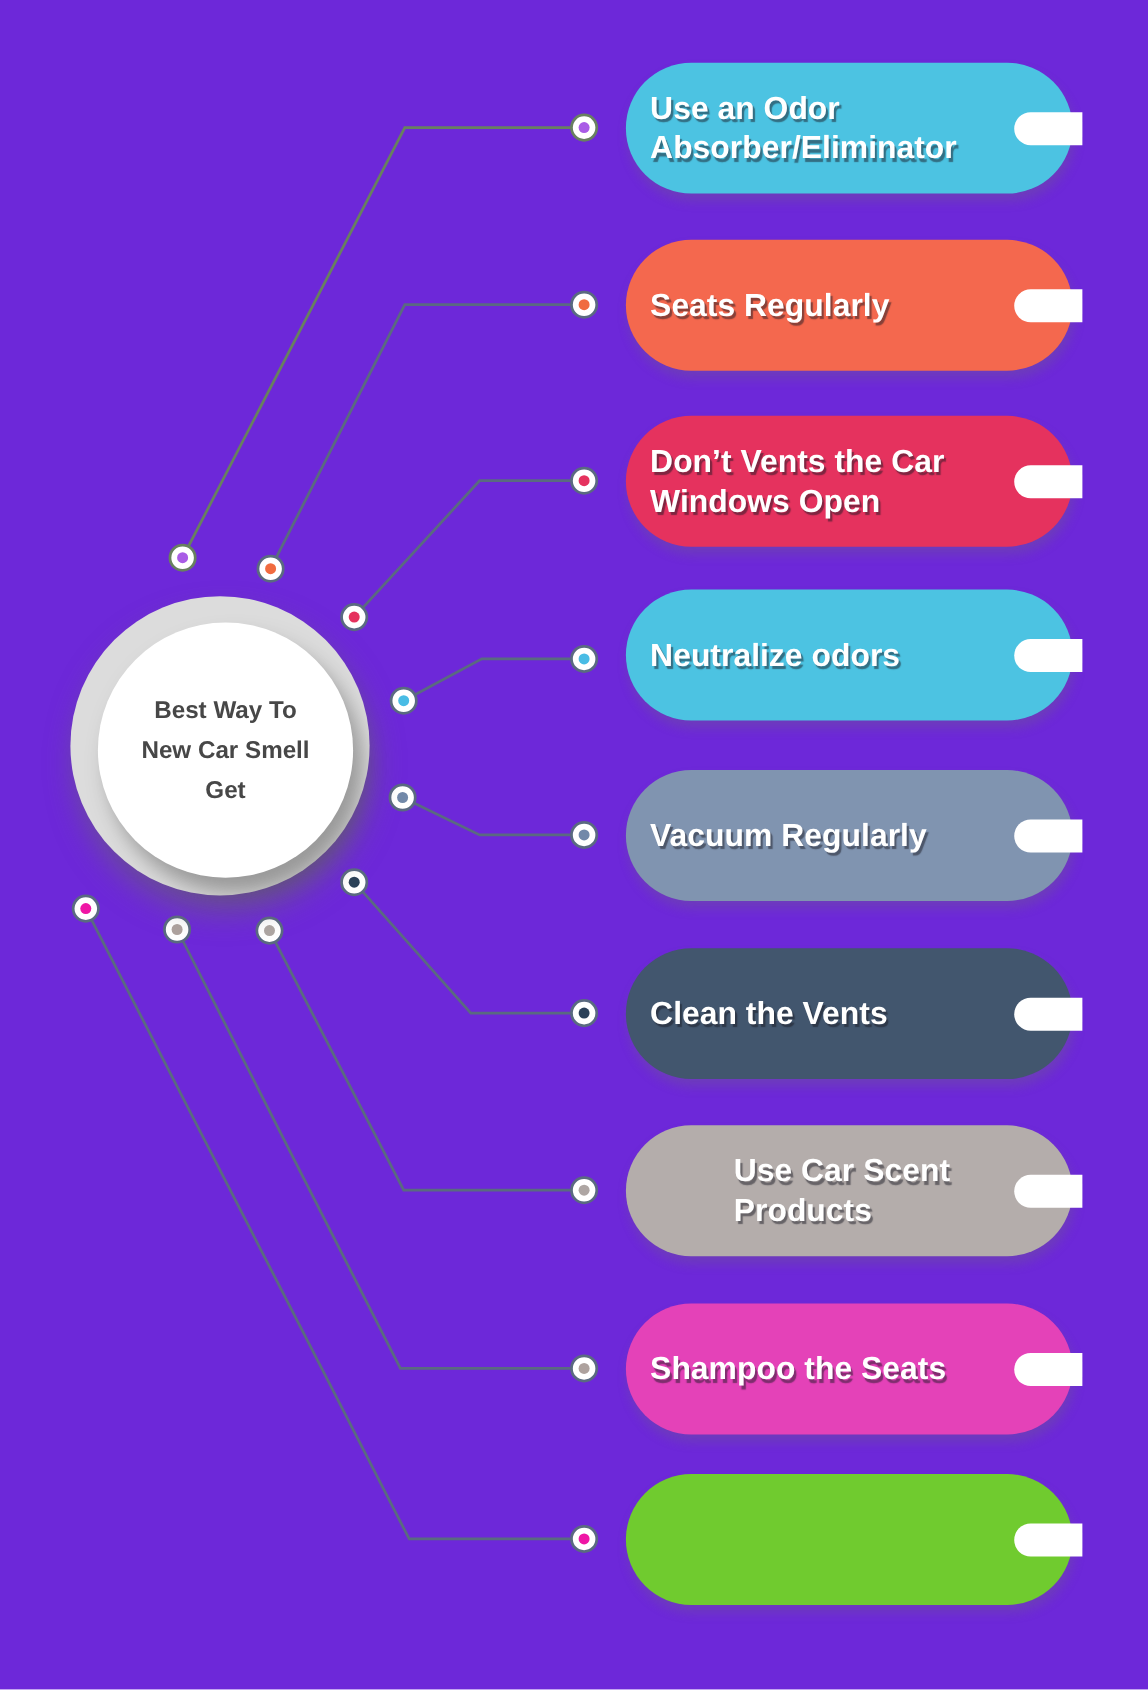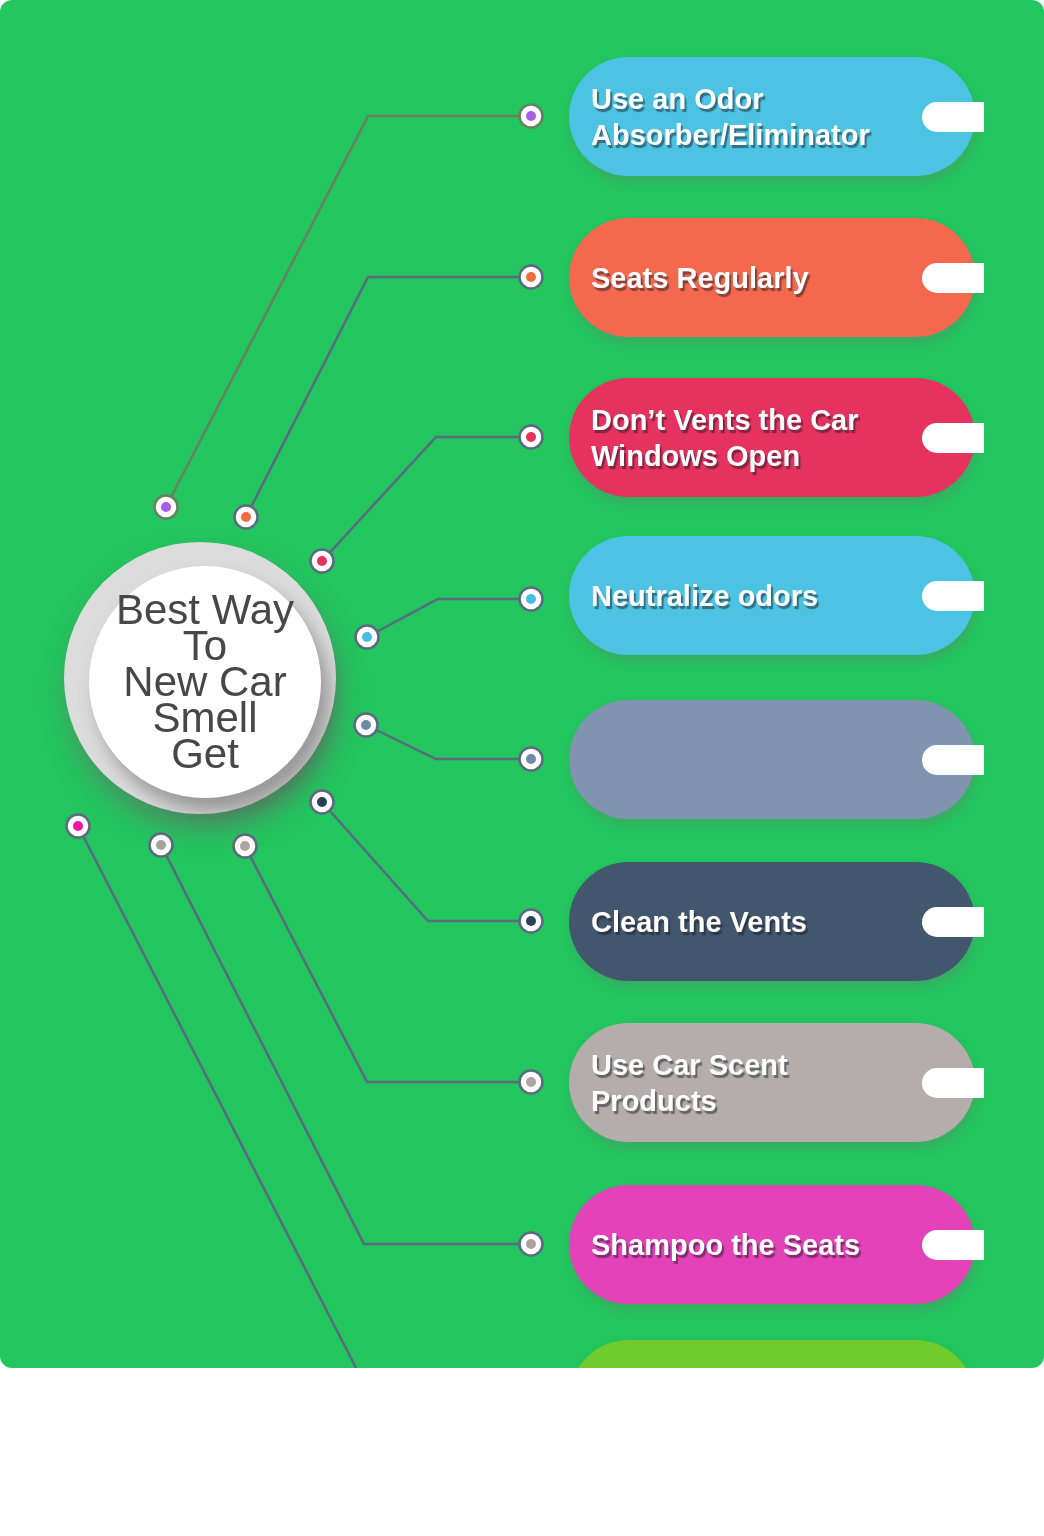--- a/index.html
+++ b/index.html
@@ -1,22 +1,21 @@
 <!DOCTYPE html>
 <html><head>
 <meta charset="utf-8">
 <style>
   html,body{margin:0;padding:0;background:#ffffff;}
   #canvas{
     position:relative;
-    width:1044px;height:1368px;
+    width:1044px;height:1536px;
     overflow:hidden;
-    background:#22c55e;
+    background:#6d28d9;
     font-family:"Liberation Sans", sans-serif;
-    border-radius:12px;
   }
   #connectors{position:absolute;left:0;top:0;}
   .pill{
     position:absolute;
     left:569px;
     width:406px;
     height:119px;
     border-radius:60px;
     display:flex;
     align-items:center;
@@ -55,22 +54,22 @@
     width:232px;height:232px;
     border-radius:50%;
     background:#ffffff;
     box-shadow:9px 14px 18px rgba(85,85,85,0.5);
     display:flex;
     align-items:center;
     justify-content:center;
   }
   .center-title{
     text-align:center;
-    font-weight:normal;
-    font-size:42px;
+    font-weight:bold;
+    font-size:22px;
     line-height:36px;
     color:#474747;
   }
 </style>
 </head>
 <body>
 
 <div id="canvas">
   <svg id="connectors" width="1044" height="1536" viewBox="0 0 1044 1536">
       <polyline points="166,507 368,116 531,116" fill="none" stroke="#68805F" stroke-width="2.5"></polyline>
@@ -130,27 +129,28 @@
       </div>
       <div class="pill" style="top: 378px; background: rgb(229, 50, 94);">
         <div class="plabel">Don’t Vents the Car Windows Open</div>
         <div class="notch"></div>
       </div>
       <div class="pill" style="top: 536px; background: rgb(76, 195, 226);">
         <div class="plabel">Neutralize odors</div>
         <div class="notch"></div>
       </div>
       <div class="pill" style="top: 700px; background: rgb(128, 148, 176);">
+        <div class="plabel">Vacuum Regularly</div>
         <div class="notch"></div>
       </div>
       <div class="pill" style="top: 862px; background: rgb(66, 86, 110);">
         <div class="plabel">Clean the Vents</div>
         <div class="notch"></div>
       </div>
-      <div class="pill" style="top: 1023px; background: rgb(180, 173, 171);">
+      <div class="pill" style="top: 1023px; background: rgb(180, 173, 171); justify-content: flex-end;">
         <div class="plabel">Use Car Scent Products</div>
         <div class="notch"></div>
       </div>
       <div class="pill" style="top: 1185px; background: rgb(228, 66, 184);">
         <div class="plabel">Shampoo the Seats</div>
         <div class="notch"></div>
       </div>
       <div class="pill" style="top: 1340px; background: rgb(112, 203, 47);">
         <div class="notch"></div>
       </div>

